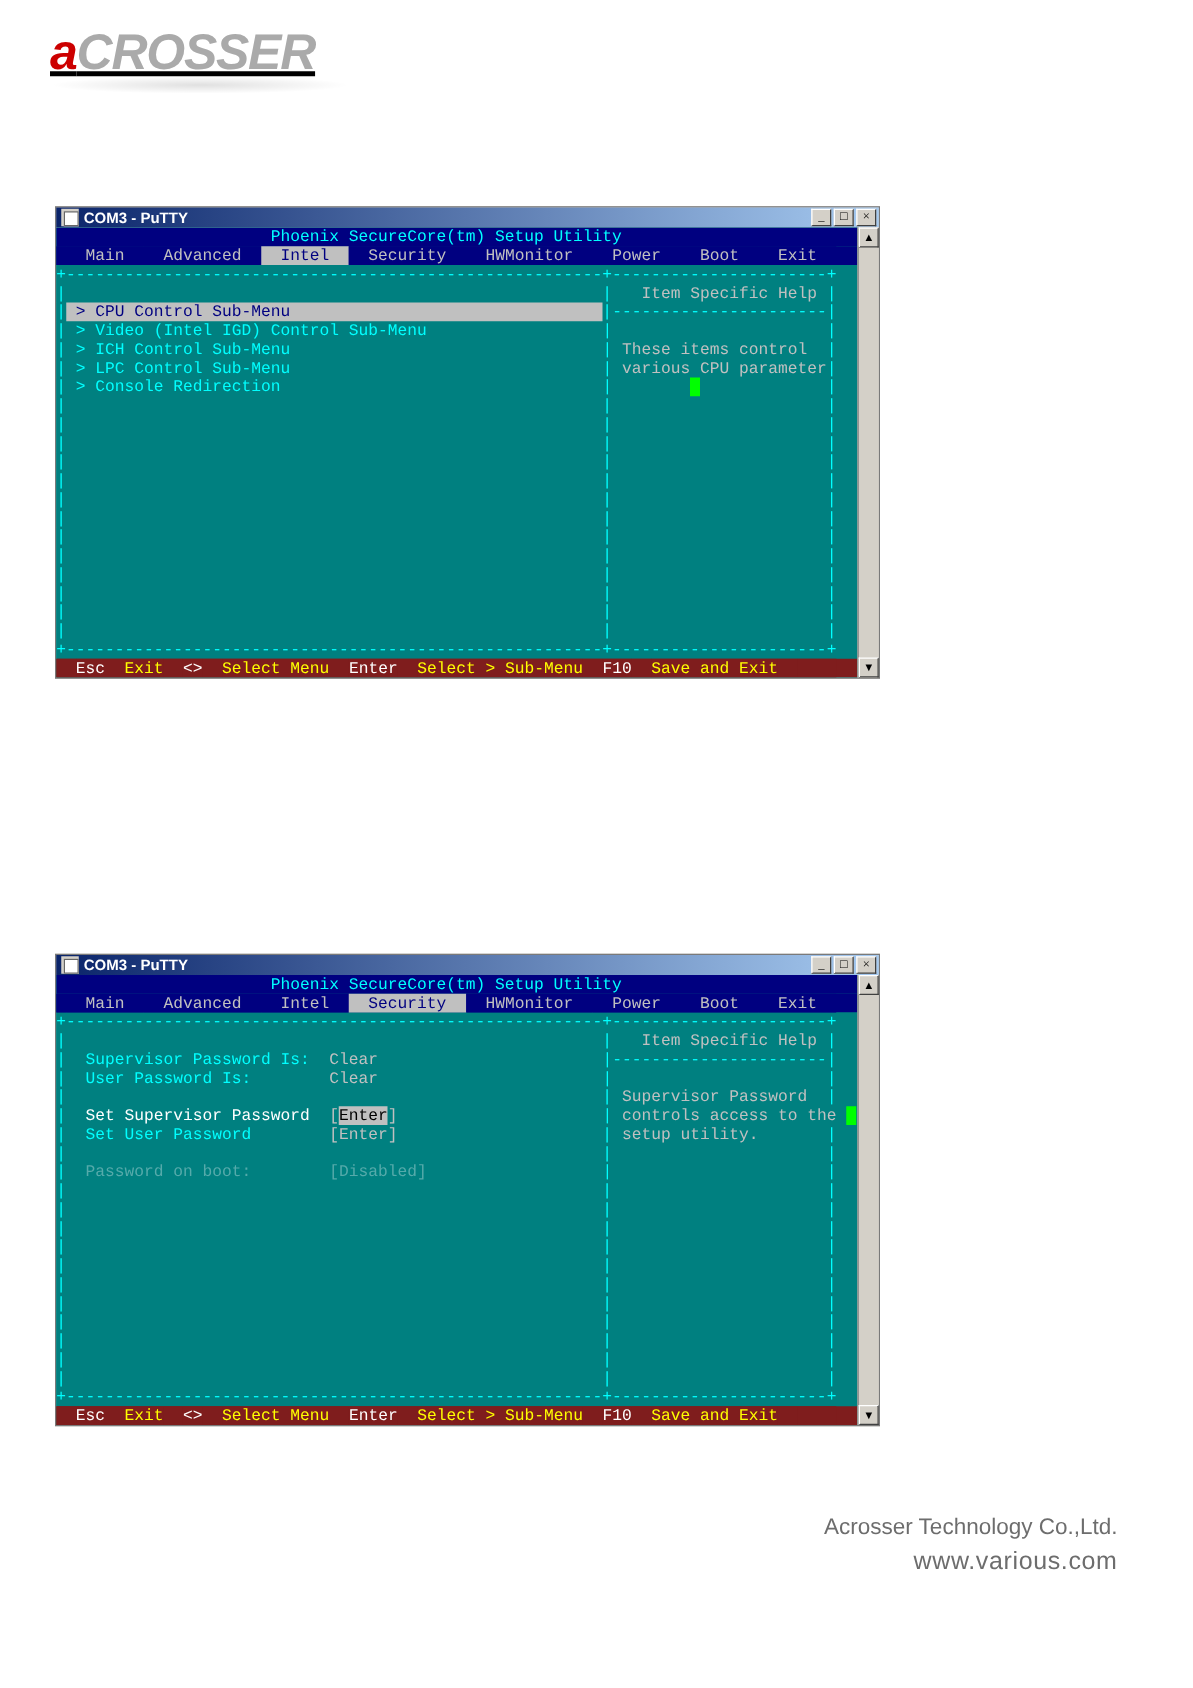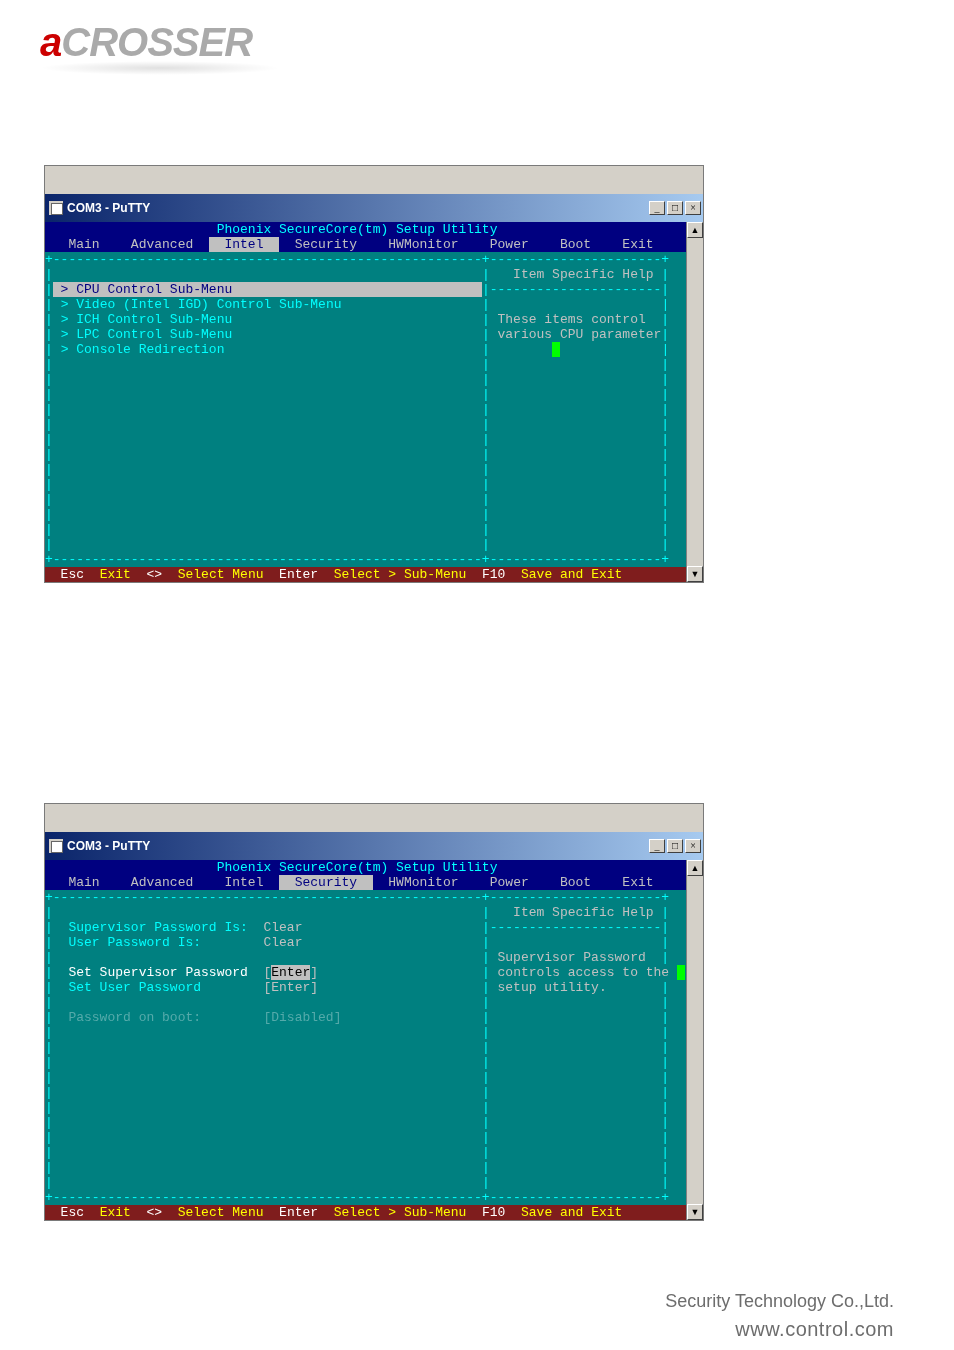--- a/index.html
+++ b/index.html
@@ -9,47 +9,47 @@
     font-family: Arial, sans-serif;
     width: 954px;
   }
   .logo {
     margin: 20px 0 0 40px;
     font-family: Arial, sans-serif;
     font-size: 40px;
     font-weight: bold;
     font-style: italic;
     letter-spacing: -1px;
+    text-decoration: underline;
   }
   .logo .a { color: #c00; }
   .logo .rest { color: #aaa; }
   .logo-shadow {
     margin-left: 40px;
     width: 240px;
     height: 14px;
     background: radial-gradient(ellipse at center, rgba(0,0,0,0.12) 0%, rgba(0,0,0,0) 70%);
     margin-top: -4px;
   }
 
   .window {
     margin: 90px 0 0 44px;
     width: 660px;
     border: 1px solid #7a7a7a;
     background: #d4d0c8;
     box-sizing: border-box;
   }
   .titlebar {
-    height: 28px;
+    height: 16px;
     background: linear-gradient(to right, #0a246a, #a6caf0);
     color: #fff;
     font: bold 12px Tahoma, sans-serif;
     display: flex;
     align-items: center;
     padding: 0 2px;
-    margin-top: 28px;
   }
   .titlebar .icon {
     width: 14px;
     height: 14px;
     margin: 0 4px 0 2px;
     background: #d4d0c8;
     display:inline-block;
     position:relative;
   }
   .titlebar .icon::after{
@@ -170,15 +170,15 @@
   <div class="termwrap">
     <div class="terminal" id="term2"><span class="row bg-navy fg-cyan">                      Phoenix SecureCore(tm) Setup Utility                      </span><span class="row bg-navy"><span class="bg-navy"> </span><span class="bg-navy fg-gray">  Main  </span><span class="bg-navy fg-gray">  Advanced  </span><span class="bg-navy fg-gray">  Intel  </span><span class="bg-gray">  Security  </span><span class="bg-navy fg-gray">  HWMonitor  </span><span class="bg-navy fg-gray">  Power  </span><span class="bg-navy fg-gray">  Boot  </span><span class="bg-navy fg-gray">  Exit  </span></span><span class="row bg-teal fg-cyan">+-------------------------------------------------------+----------------------+</span><span class="row bg-teal"><span class="fg-cyan">|</span><span class="fg-gray"></span><span class="fg-gray">                                                       </span><span class="fg-cyan">|</span><span class="fg-gray">   Item Specific Help </span><span class="fg-cyan">|</span></span><span class="row bg-teal"><span class="fg-cyan">|</span><span class="fg-cyan">  Supervisor Password Is:  </span><span class="fg-gray">Clear</span><span class="fg-gray">                       </span><span class="fg-cyan">|</span><span class="fg-cyan">----------------------</span><span class="fg-cyan">|</span></span><span class="row bg-teal"><span class="fg-cyan">|</span><span class="fg-cyan">  User Password Is:        </span><span class="fg-gray">Clear</span><span class="fg-gray">                       </span><span class="fg-cyan">|</span><span class="fg-gray">                      </span><span class="fg-cyan">|</span></span><span class="row bg-teal"><span class="fg-cyan">|</span><span class="fg-gray"></span><span class="fg-gray">                                                       </span><span class="fg-cyan">|</span><span class="fg-gray"> Supervisor Password  </span><span class="fg-cyan">|</span></span><span class="row bg-teal"><span class="fg-cyan">|</span><span class="fg-white">  Set Supervisor Password  </span><span class="fg-gray">[</span><span class="sel">Enter</span><span class="fg-gray">]</span><span class="fg-gray">                     </span><span class="fg-cyan">|</span><span class="fg-gray"> controls access to the </span><span class="cursor"> </span><span class="fg-cyan">|</span></span><span class="row bg-teal"><span class="fg-cyan">|</span><span class="fg-cyan">  Set User Password        </span><span class="fg-gray">[Enter]</span><span class="fg-gray">                     </span><span class="fg-cyan">|</span><span class="fg-gray"> setup utility.       </span><span class="fg-cyan">|</span></span><span class="row bg-teal"><span class="fg-cyan">|</span><span class="fg-gray"></span><span class="fg-gray">                                                       </span><span class="fg-cyan">|</span><span class="fg-gray">                      </span><span class="fg-cyan">|</span></span><span class="row bg-teal"><span class="fg-cyan">|</span><span class="fg-teal" style="color: rgb(85, 170, 170);">  Password on boot:        </span><span class="" style="color: rgb(85, 170, 170);">[Disabled]</span><span class="fg-gray">                  </span><span class="fg-cyan">|</span><span class="fg-gray">                      </span><span class="fg-cyan">|</span></span><span class="row bg-teal"><span class="fg-cyan">|</span><span class="fg-gray"></span><span class="fg-gray">                                                       </span><span class="fg-cyan">|</span><span class="fg-gray">                      </span><span class="fg-cyan">|</span></span><span class="row bg-teal"><span class="fg-cyan">|</span><span class="fg-gray"></span><span class="fg-gray">                                                       </span><span class="fg-cyan">|</span><span class="fg-gray">                      </span><span class="fg-cyan">|</span></span><span class="row bg-teal"><span class="fg-cyan">|</span><span class="fg-gray"></span><span class="fg-gray">                                                       </span><span class="fg-cyan">|</span><span class="fg-gray">                      </span><span class="fg-cyan">|</span></span><span class="row bg-teal"><span class="fg-cyan">|</span><span class="fg-gray"></span><span class="fg-gray">                                                       </span><span class="fg-cyan">|</span><span class="fg-gray">                      </span><span class="fg-cyan">|</span></span><span class="row bg-teal"><span class="fg-cyan">|</span><span class="fg-gray"></span><span class="fg-gray">                                                       </span><span class="fg-cyan">|</span><span class="fg-gray">                      </span><span class="fg-cyan">|</span></span><span class="row bg-teal"><span class="fg-cyan">|</span><span class="fg-gray"></span><span class="fg-gray">                                                       </span><span class="fg-cyan">|</span><span class="fg-gray">                      </span><span class="fg-cyan">|</span></span><span class="row bg-teal"><span class="fg-cyan">|</span><span class="fg-gray"></span><span class="fg-gray">                                                       </span><span class="fg-cyan">|</span><span class="fg-gray">                      </span><span class="fg-cyan">|</span></span><span class="row bg-teal"><span class="fg-cyan">|</span><span class="fg-gray"></span><span class="fg-gray">                                                       </span><span class="fg-cyan">|</span><span class="fg-gray">                      </span><span class="fg-cyan">|</span></span><span class="row bg-teal"><span class="fg-cyan">|</span><span class="fg-gray"></span><span class="fg-gray">                                                       </span><span class="fg-cyan">|</span><span class="fg-gray">                      </span><span class="fg-cyan">|</span></span><span class="row bg-teal"><span class="fg-cyan">|</span><span class="fg-gray"></span><span class="fg-gray">                                                       </span><span class="fg-cyan">|</span><span class="fg-gray">                      </span><span class="fg-cyan">|</span></span><span class="row bg-teal"><span class="fg-cyan">|</span><span class="fg-gray"></span><span class="fg-gray">                                                       </span><span class="fg-cyan">|</span><span class="fg-gray">                      </span><span class="fg-cyan">|</span></span><span class="row bg-teal fg-cyan">+-------------------------------------------------------+----------------------+</span><span class="row bg-cyan"><span class="bg-cyan">  </span><span class="bg-cyan fg-white">Esc</span><span class="bg-cyan">  </span><span class="bg-cyan fg-yellow">Exit</span><span class="bg-cyan">  </span><span class="bg-cyan fg-white">&lt;&gt;</span><span class="bg-cyan">  </span><span class="bg-cyan fg-yellow">Select Menu</span><span class="bg-cyan">  </span><span class="bg-cyan fg-white">Enter</span><span class="bg-cyan">  </span><span class="bg-cyan fg-yellow">Select &gt; Sub-Menu</span><span class="bg-cyan">  </span><span class="bg-cyan fg-white">F10</span><span class="bg-cyan">  </span><span class="bg-cyan fg-yellow">Save and Exit</span><span class="bg-cyan">  </span><span class="bg-cyan">    </span></span></div>
     <div class="scrollbar">
       <div class="sbtn">▲</div>
       <div class="sbtn">▼</div>
     </div>
   </div>
 </div>
 
 <div class="footer">
-  <div>Security Technology Co.,Ltd.</div>
-  <div class="url">www.control.com</div>
+  <div>Acrosser Technology Co.,Ltd.</div>
+  <div class="url">www.various.com</div>
 </div>
 
 </body></html>

